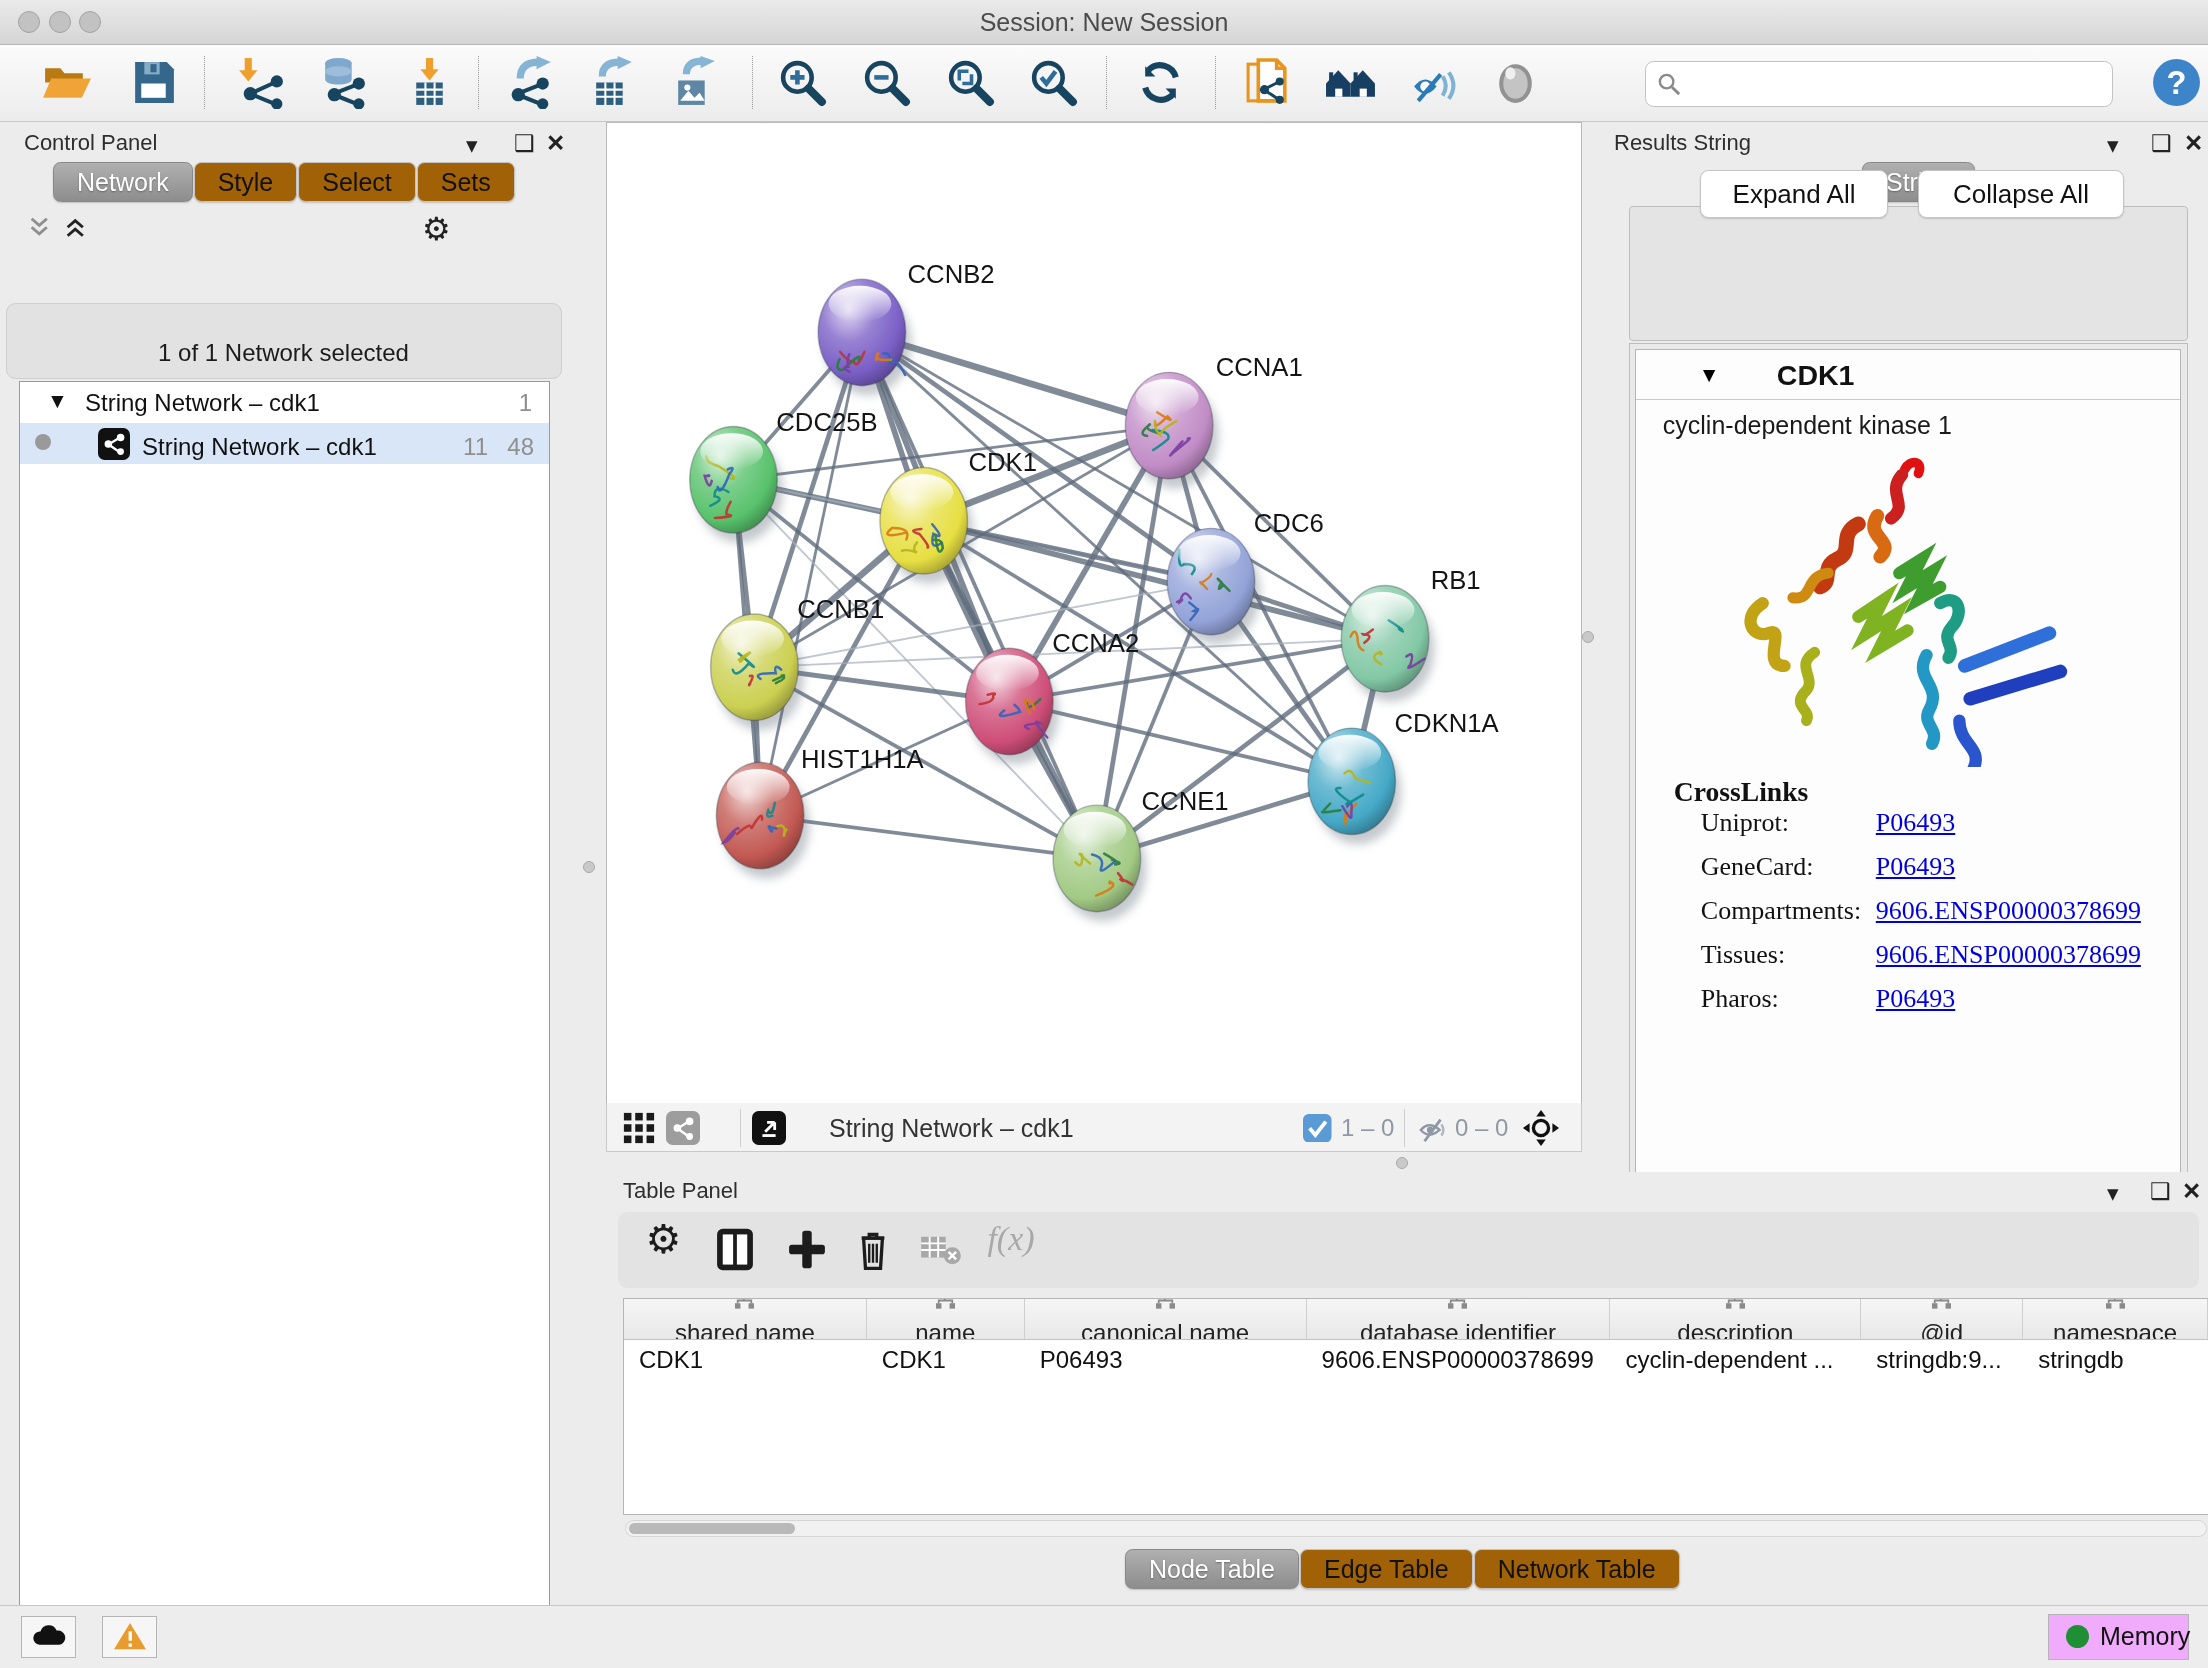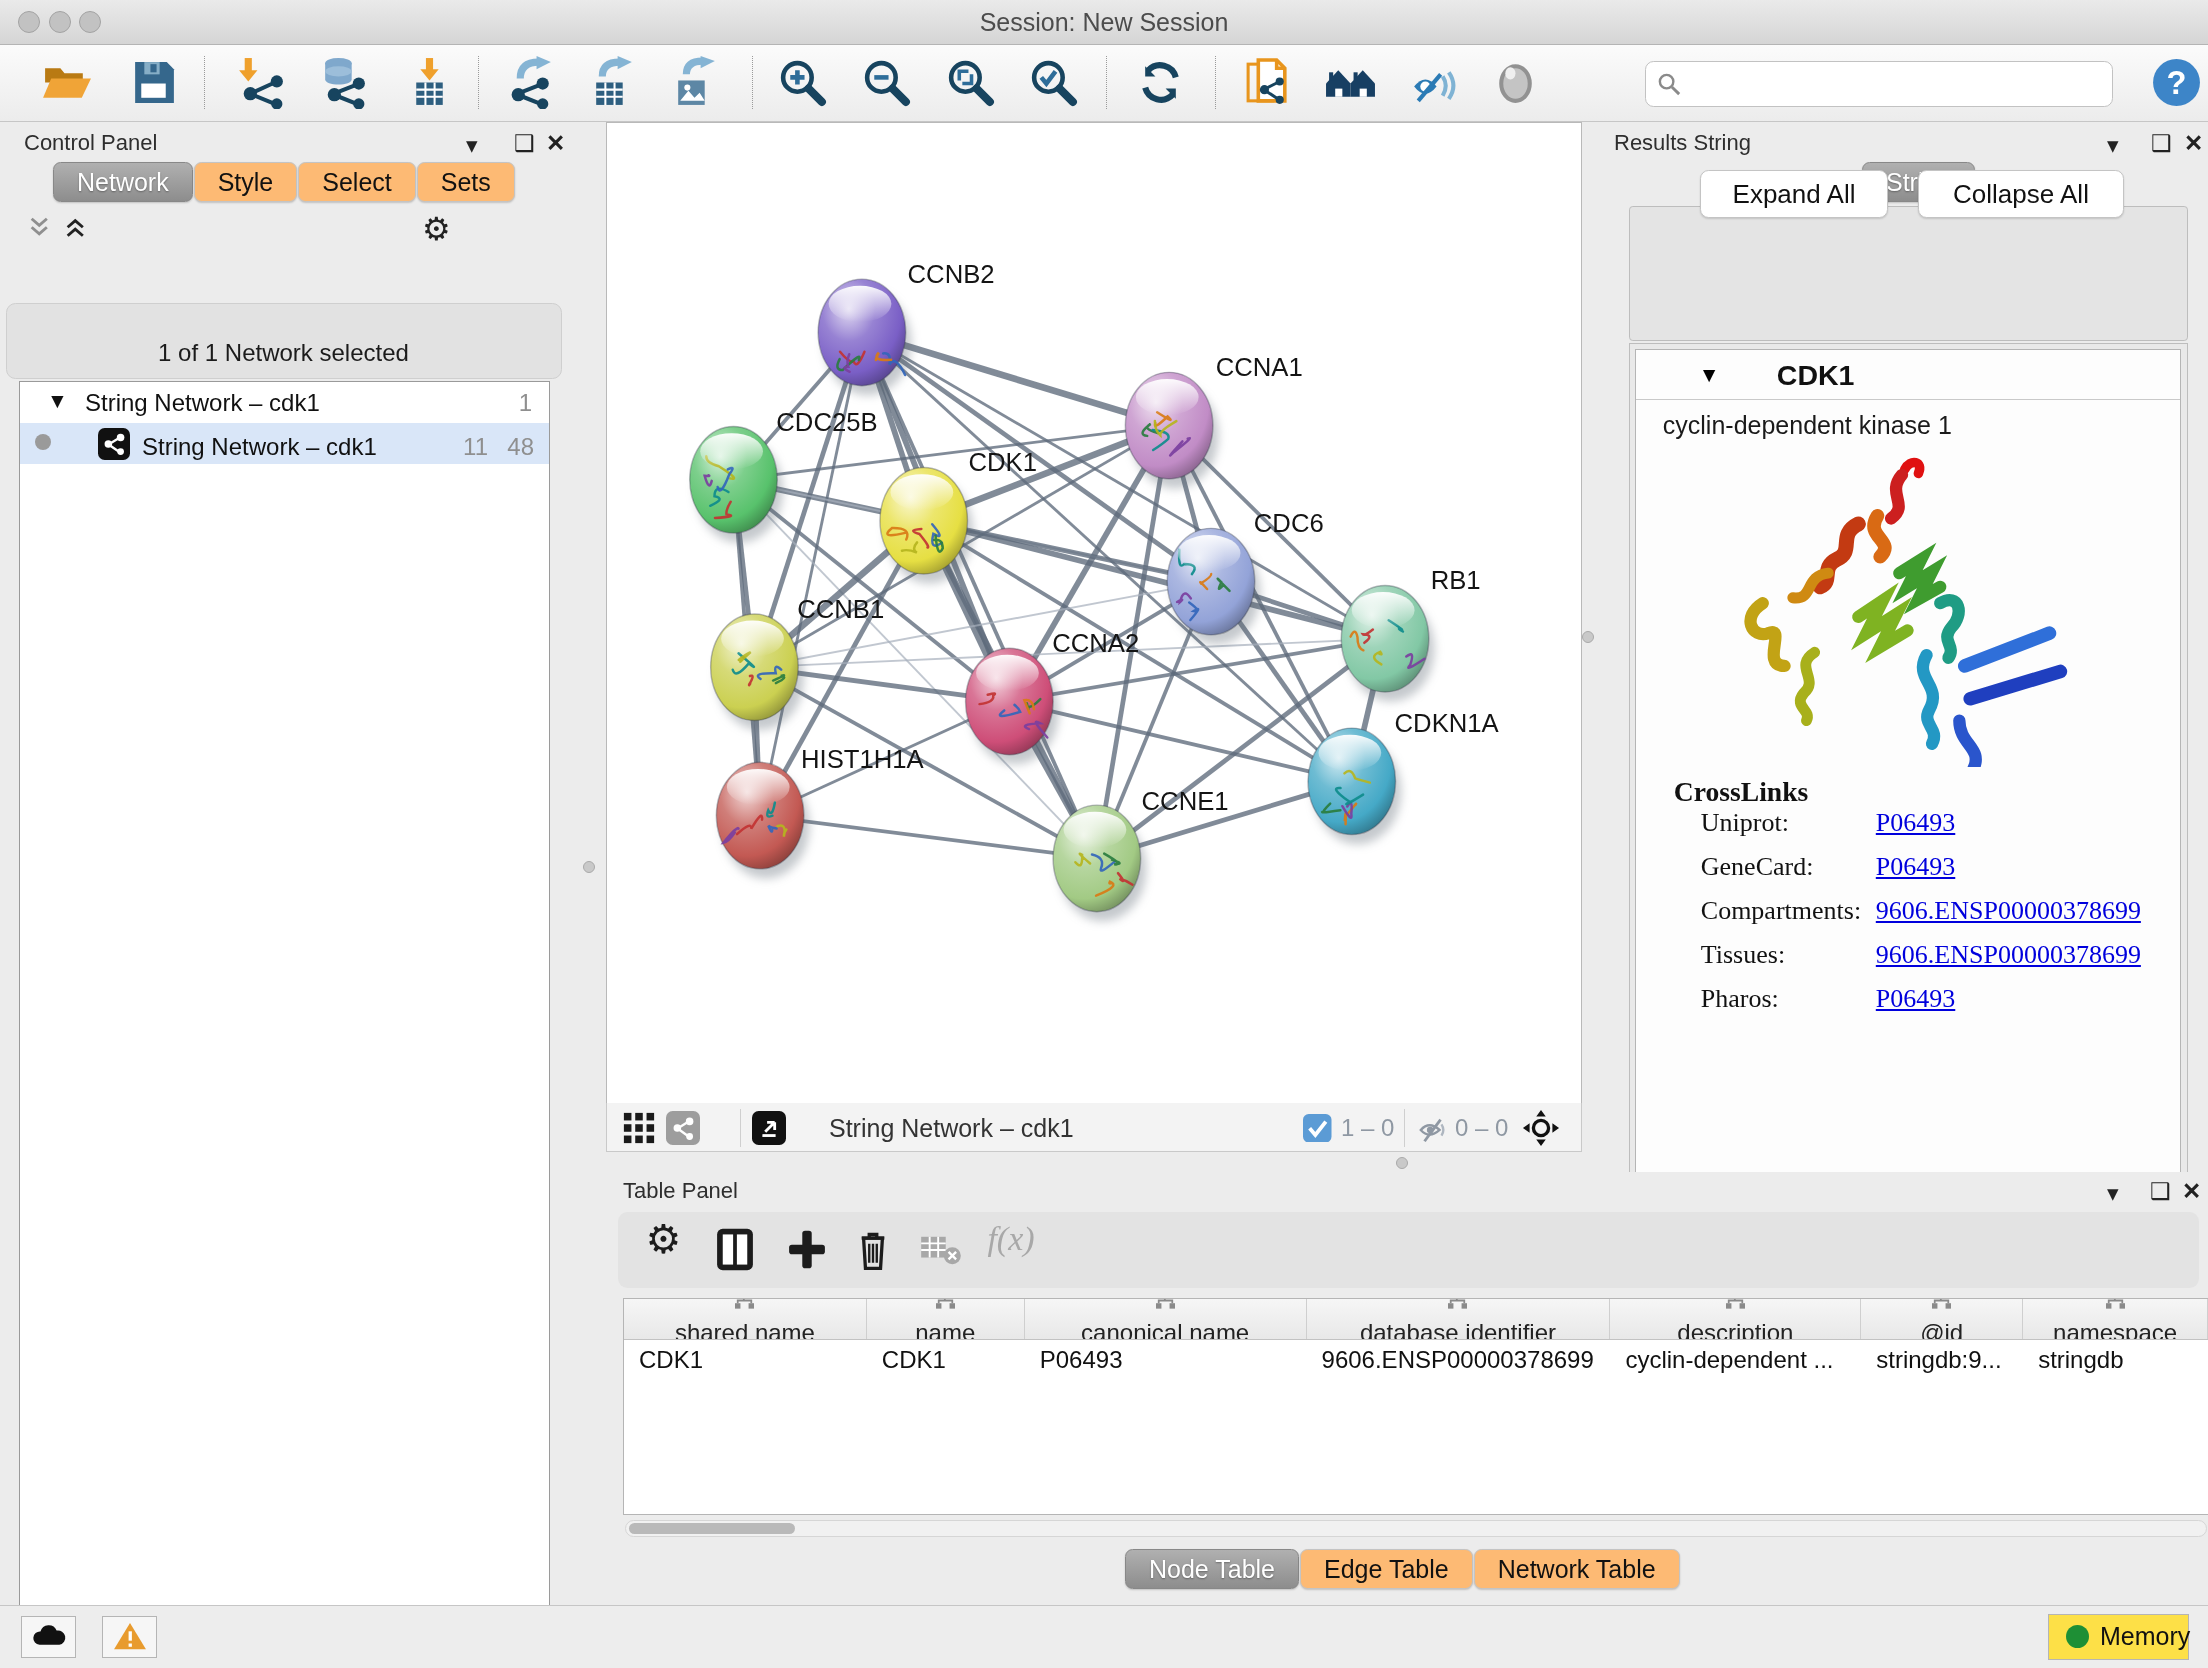--- a/index.html
+++ b/index.html
@@ -16,21 +16,21 @@
   .tsep{position:absolute;top:11.4px;width:0;height:53px;border-left:1.9px dotted #9a9a9a;}
   #searchbox{position:absolute;left:1645px;top:16px;width:466px;height:44px;background:#fff;border:1px solid #c2c2c2;border-radius:8.6px;}
   #searchbox svg{position:absolute;left:9.5px;top:8.6px;width:27px;height:27px;}
   #searchbox input{position:absolute;left:44px;top:3.8px;width:409px;height:32px;border:none;outline:none;font-size:23px;background:transparent;}
   
   .pheader{font-size:22px;color:#2e2e2e;}
   .pctl{position:absolute;font-size:23px;color:#222;}
   .gutter-dot{position:absolute;width:12.4px;height:12.4px;border-radius:50%;background:#c9c9c9;border:1px solid #aaa;box-sizing:border-box;}
   
   #cpanel{left:0;top:122px;width:567px;height:1484px;background:#ececec;}
-  .tabrow .tab{display:inline-block;height:38px;line-height:38px;padding:0 23px;background:#fdba74;border:1px solid #c4c4c4;font-size:25px;border-radius:7.6px;margin-right:1px;color:#111;box-shadow:0 1px 1.9px rgba(0,0,0,.18);}
+  .tabrow .tab{display:inline-block;height:38px;line-height:38px;padding:0 23px;background:#a16207;border:1px solid #c4c4c4;font-size:25px;border-radius:7.6px;margin-right:1px;color:#111;box-shadow:0 1px 1.9px rgba(0,0,0,.18);}
   .tabrow .tab.sel{background:linear-gradient(#b0b0b0,#8d8d8d);color:#fff;border-color:#888;text-shadow:0 1px 1.9px rgba(0,0,0,.35);}
   #cp-graybox{left:5.7px;top:181px;width:554px;height:74px;background:#e2e2e2;border:1px solid #cfcfcf;border-radius:9.5px;}
   #cp-status{left:0px;top:217px;width:567px;text-align:center;font-size:24px;color:#1b1b1b;}
   #cp-list{left:19px;top:259px;width:531px;height:1320px;background:#fff;border:1px solid #9a9a9a;box-sizing:border-box;}
   .treerow{position:relative;height:41px;font-size:24px;color:#111;}
   .treerow .cnt{position:absolute;color:#8f8f8f;}
   #row-sub{background:#d9e6f8;}
   .shareicon{position:absolute;width:32px;height:32px;border-radius:6.7px;background:#111;}
   .shareicon svg{width:32px;height:32px;}
   
@@ -65,21 +65,21 @@
   .th{display:flex;align-items:center;justify-content:center;gap:9.5px;border-right:1px solid #cfcfcf;font-size:24px;color:#222;box-sizing:border-box;overflow:hidden;white-space:nowrap;flex-direction:column;}
   .th svg{flex:0 0 auto;}
   #trow{display:flex;height:40px;}
   .td{padding-left:15px;font-size:24px;color:#111;line-height:40px;box-sizing:border-box;overflow:hidden;white-space:nowrap;}
   #t-hscroll{left:19px;top:348px;width:1582px;height:17px;background:#f1f1f1;border:1px solid #d6d6d6;border-radius:8.6px;box-sizing:border-box;}
   #t-hthumb{position:absolute;left:2.9px;top:1.9px;width:166px;height:11.4px;background:#b9b9b9;border-radius:5.7px;}
   #t-tabs{left:519px;top:377px;}
   
   #statusbar{left:0;top:1605px;width:2208px;height:63px;background:#ededed;border-top:1px solid #c6c6c6;}
   .sbox{position:absolute;top:9.5px;width:55px;height:42px;background:#f6f6f6;border:1.9px solid #b5b5b5;box-sizing:border-box;text-align:center;}
-  #membtn{position:absolute;left:2048px;top:7.6px;width:141px;height:46px;background:#fde047;border:1.9px solid #b5b5b5;box-sizing:border-box;}
+  #membtn{position:absolute;left:2048px;top:7.6px;width:141px;height:46px;background:#f0abfc;border:1.9px solid #b5b5b5;box-sizing:border-box;}
   #membtn .dot{position:absolute;left:17px;top:10.5px;width:23px;height:23px;border-radius:50%;background:#1e8f35;}
   #membtn .lbl{position:absolute;left:51px;top:7.6px;font-size:25px;color:#111;}
 </style>
 </head>
 <body>
 
 <div id="win">
 
   <div id="titlebar" class="abs">
     <div class="tlight" style="left:18px"></div>

